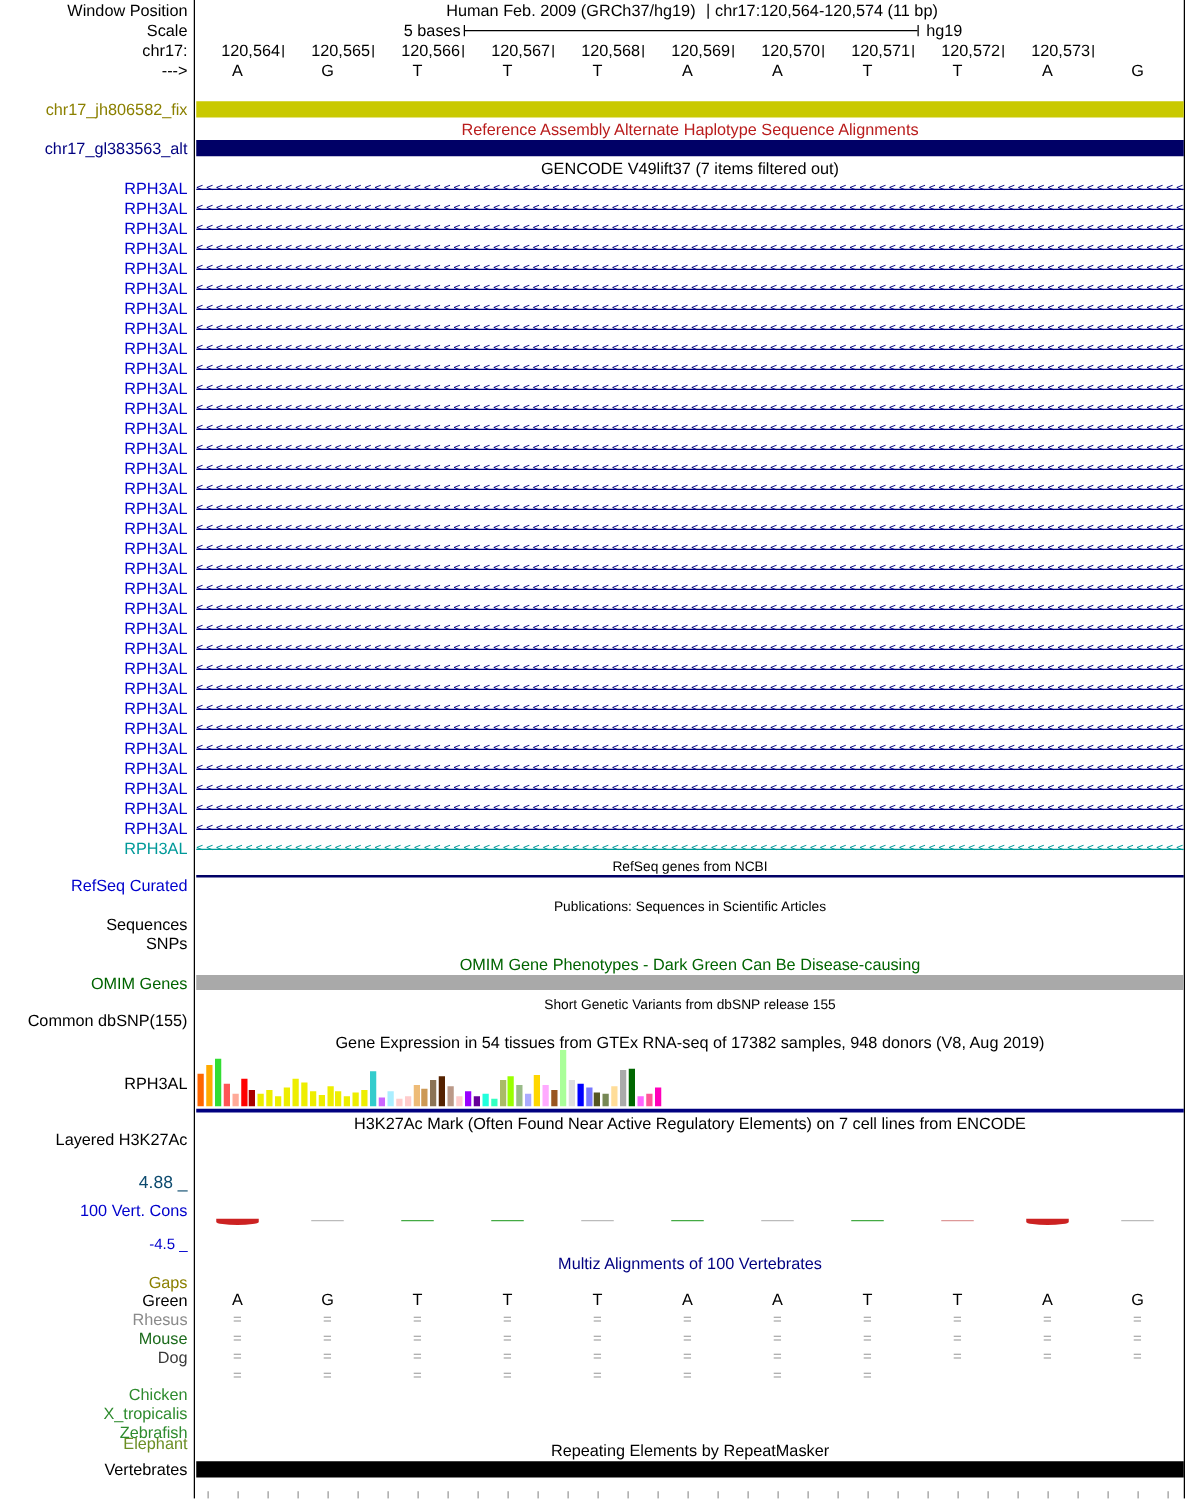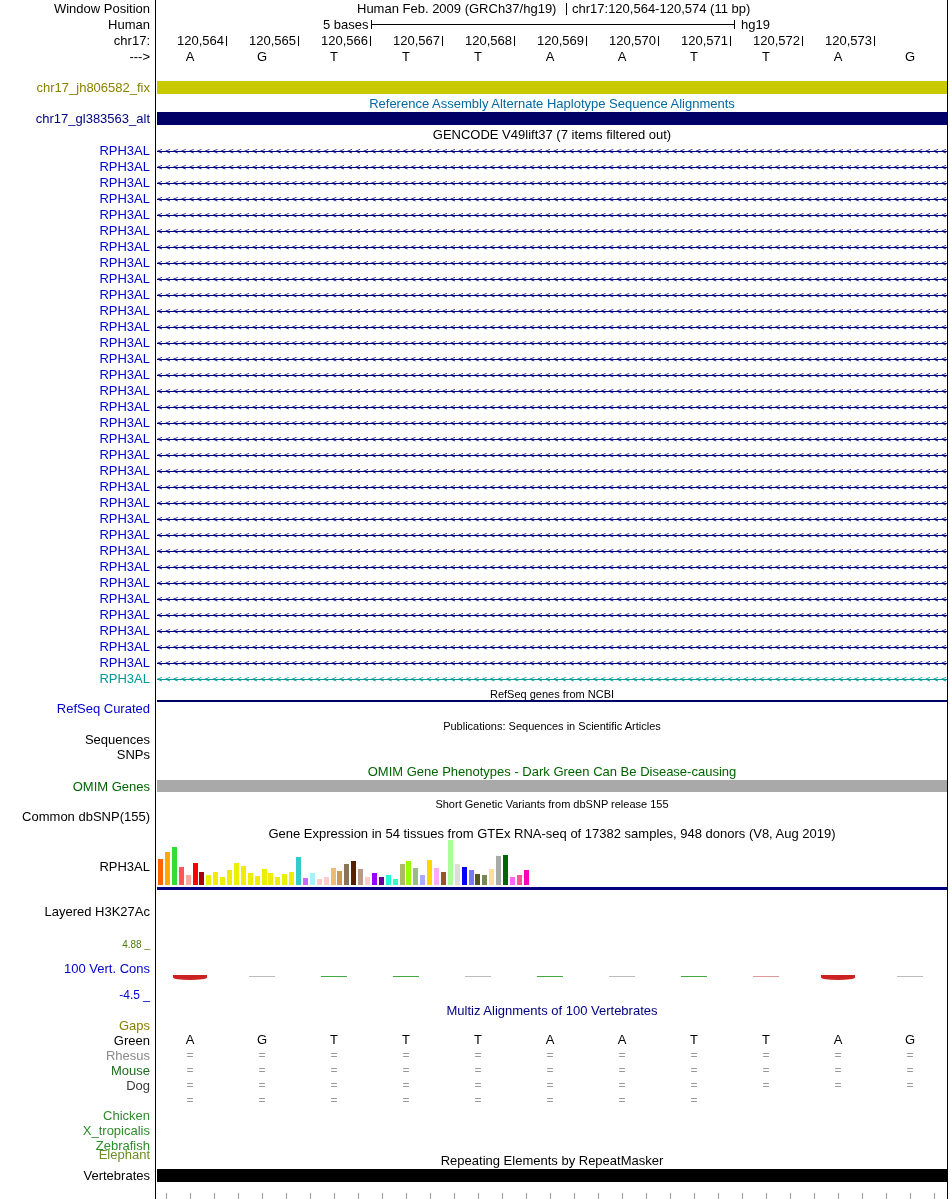--- a/index.html
+++ b/index.html
@@ -17,34 +17,34 @@
 
 <div id="page">
   <div class="vline" style="left:155px"></div>
   <div class="vline" style="left:947px"></div>
 
   <div class="lbl" style="top:2px">Window Position</div>
   <div class="abs" style="left:357px;top:2px">Human Feb. 2009 (GRCh37/hg19)</div>
   <div class="abs" style="left:566px;top:3px;width:1px;height:12px;background:#000"></div>
   <div class="abs" style="left:572px;top:2px">chr17:120,564-120,574 (11 bp)</div>
 
-  <div class="lbl" style="top:18px">Human</div>
+  <div class="lbl" style="top:18px">Scale</div>
   <div class="abs" style="left:323px;top:18px;width:44px;text-align:right">5 bases</div>
   <div class="abs" style="left:371px;top:20px;width:362px;height:9px;border-left:1px solid #000;border-right:1px solid #000">
     <div style="position:absolute;top:4px;left:0;right:0;height:1px;background:#000"></div>
   </div>
   <div class="abs" style="left:741px;top:18px">hg19</div>
 
   <div class="lbl" style="top:34px">chr17:</div>
   <div class="lbl" style="top:50px">---&gt;</div>
 
   <div class="lbl" style="top: 81px; color: rgb(139, 128, 0);">chr17_jh806582_fix</div>
   <div class="bar" style="top: 81px; height: 13px; background-color: rgb(201, 201, 0);"></div>
 
-  <div class="ctitle" style="top: 97px; color: #0369a1;">Reference Assembly Alternate Haplotype Sequence Alignments</div>
+  <div class="ctitle" style="top: 97px; color: #b91c1c;">Reference Assembly Alternate Haplotype Sequence Alignments</div>
   <div class="lbl" style="top: 112px; color: rgb(0, 0, 128);">chr17_gl383563_alt</div>
   <div class="bar" style="top: 112px; height: 13px; background-color: rgb(0, 0, 102);"></div>
 
   <div class="ctitle" style="top:128px">GENCODE V49lift37 (7 items filtered out)</div>
 
   <div class="ctitle sm" style="top:687px">RefSeq genes from NCBI</div>
   <div class="bar" style="top: 700px; height: 2px; background-color: rgb(0, 0, 102);"></div>
   <div class="lbl" style="top: 702px; color: rgb(0, 0, 204);">RefSeq Curated</div>
 
   <div class="ctitle sm" style="top:719px">Publications: Sequences in Scientific Articles</div>
@@ -55,23 +55,24 @@
   <div class="bar" style="top: 780px; height: 12px; background-color: rgb(169, 169, 169);"></div>
   <div class="lbl" style="top: 780px; color: rgb(0, 100, 0);">OMIM Genes</div>
 
   <div class="ctitle sm" style="top:797px">Short Genetic Variants from dbSNP release 155</div>
   <div class="lbl" style="top:810px">Common dbSNP(155)</div>
 
   <div class="ctitle" style="top:827px">Gene Expression in 54 tissues from GTEx RNA-seq of 17382 samples, 948 donors (V8, Aug 2019)</div>
   <div class="lbl" style="top:860px">RPH3AL</div>
   <div class="bar" style="top: 887px; height: 3px; background-color: rgb(0, 0, 128);"></div>
 
+  <div class="ctitle" style="top:892px">H3K27Ac Mark (Often Found Near Active Regulatory Elements) on 7 cell lines from ENCODE</div>
   <div class="lbl" style="top:905px">Layered H3K27Ac</div>
 
-  <div class="lbl" style="top: 938px; font-size: 10px; color: #4d7c0f;">4.88 _</div>
+  <div class="lbl" style="top: 938px; font-size: 14px; color: #0c4a6e;">4.88 _</div>
   <div class="lbl" style="top: 962px; color: rgb(0, 0, 204);">100 Vert. Cons</div>
   <div class="lbl" style="top: 988px; font-size: 12px; color: rgb(0, 0, 204);">-4.5 _</div>
 
   <div class="ctitle" style="top: 1004px; color: rgb(0, 0, 128);">Multiz Alignments of 100 Vertebrates</div>
 
   <div class="ctitle" style="top:1154px">Repeating Elements by RepeatMasker</div>
   <div class="bar" style="top: 1169px; height: 13px; background-color: rgb(0, 0, 0);"></div>
   <div class="lbl" style="top:1169px">Vertebrates</div>
 <div class="abs" style="left: 155px; top: 34px; width: 69px; text-align: right;">120,564</div>
     <div class="abs" style="left: 226px; top: 36px; width: 1px; height: 10px; background: rgb(0, 0, 0);"></div>

